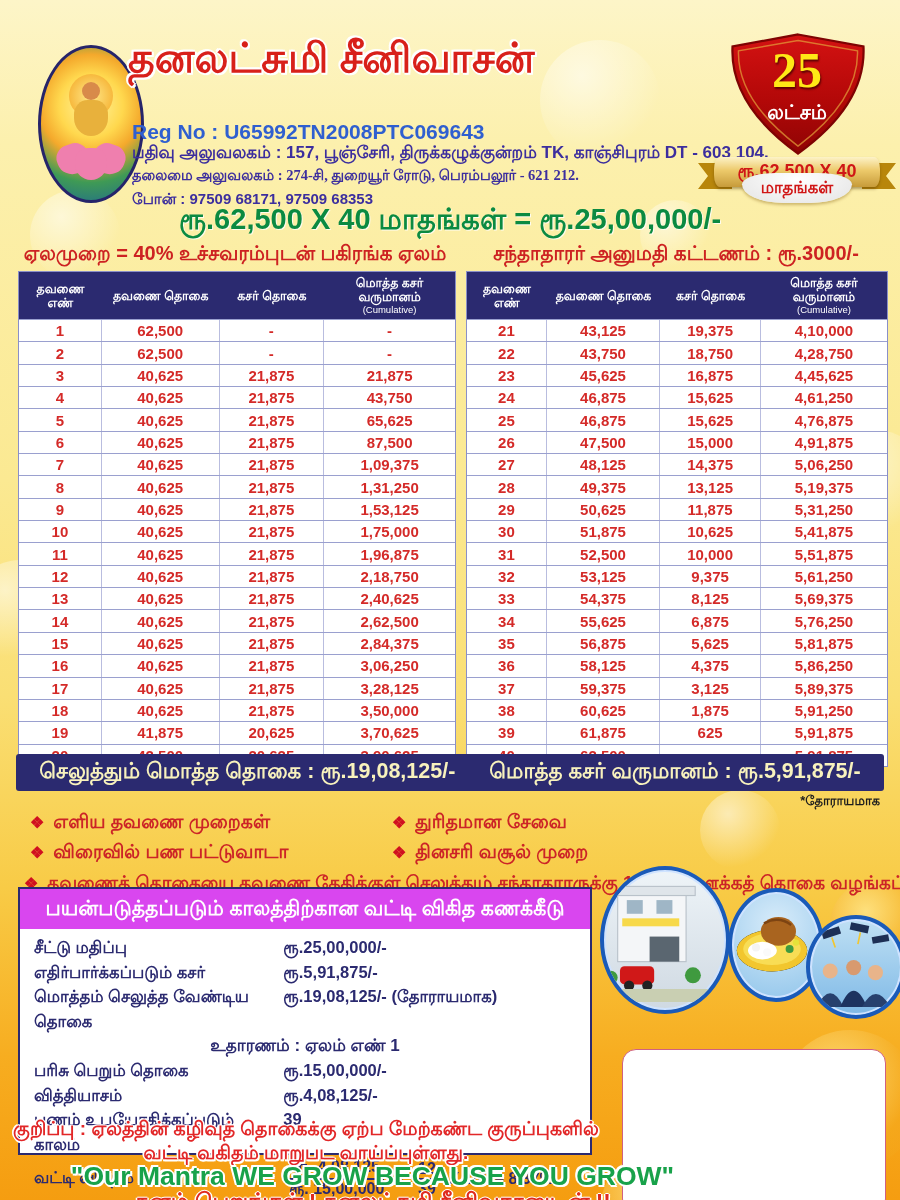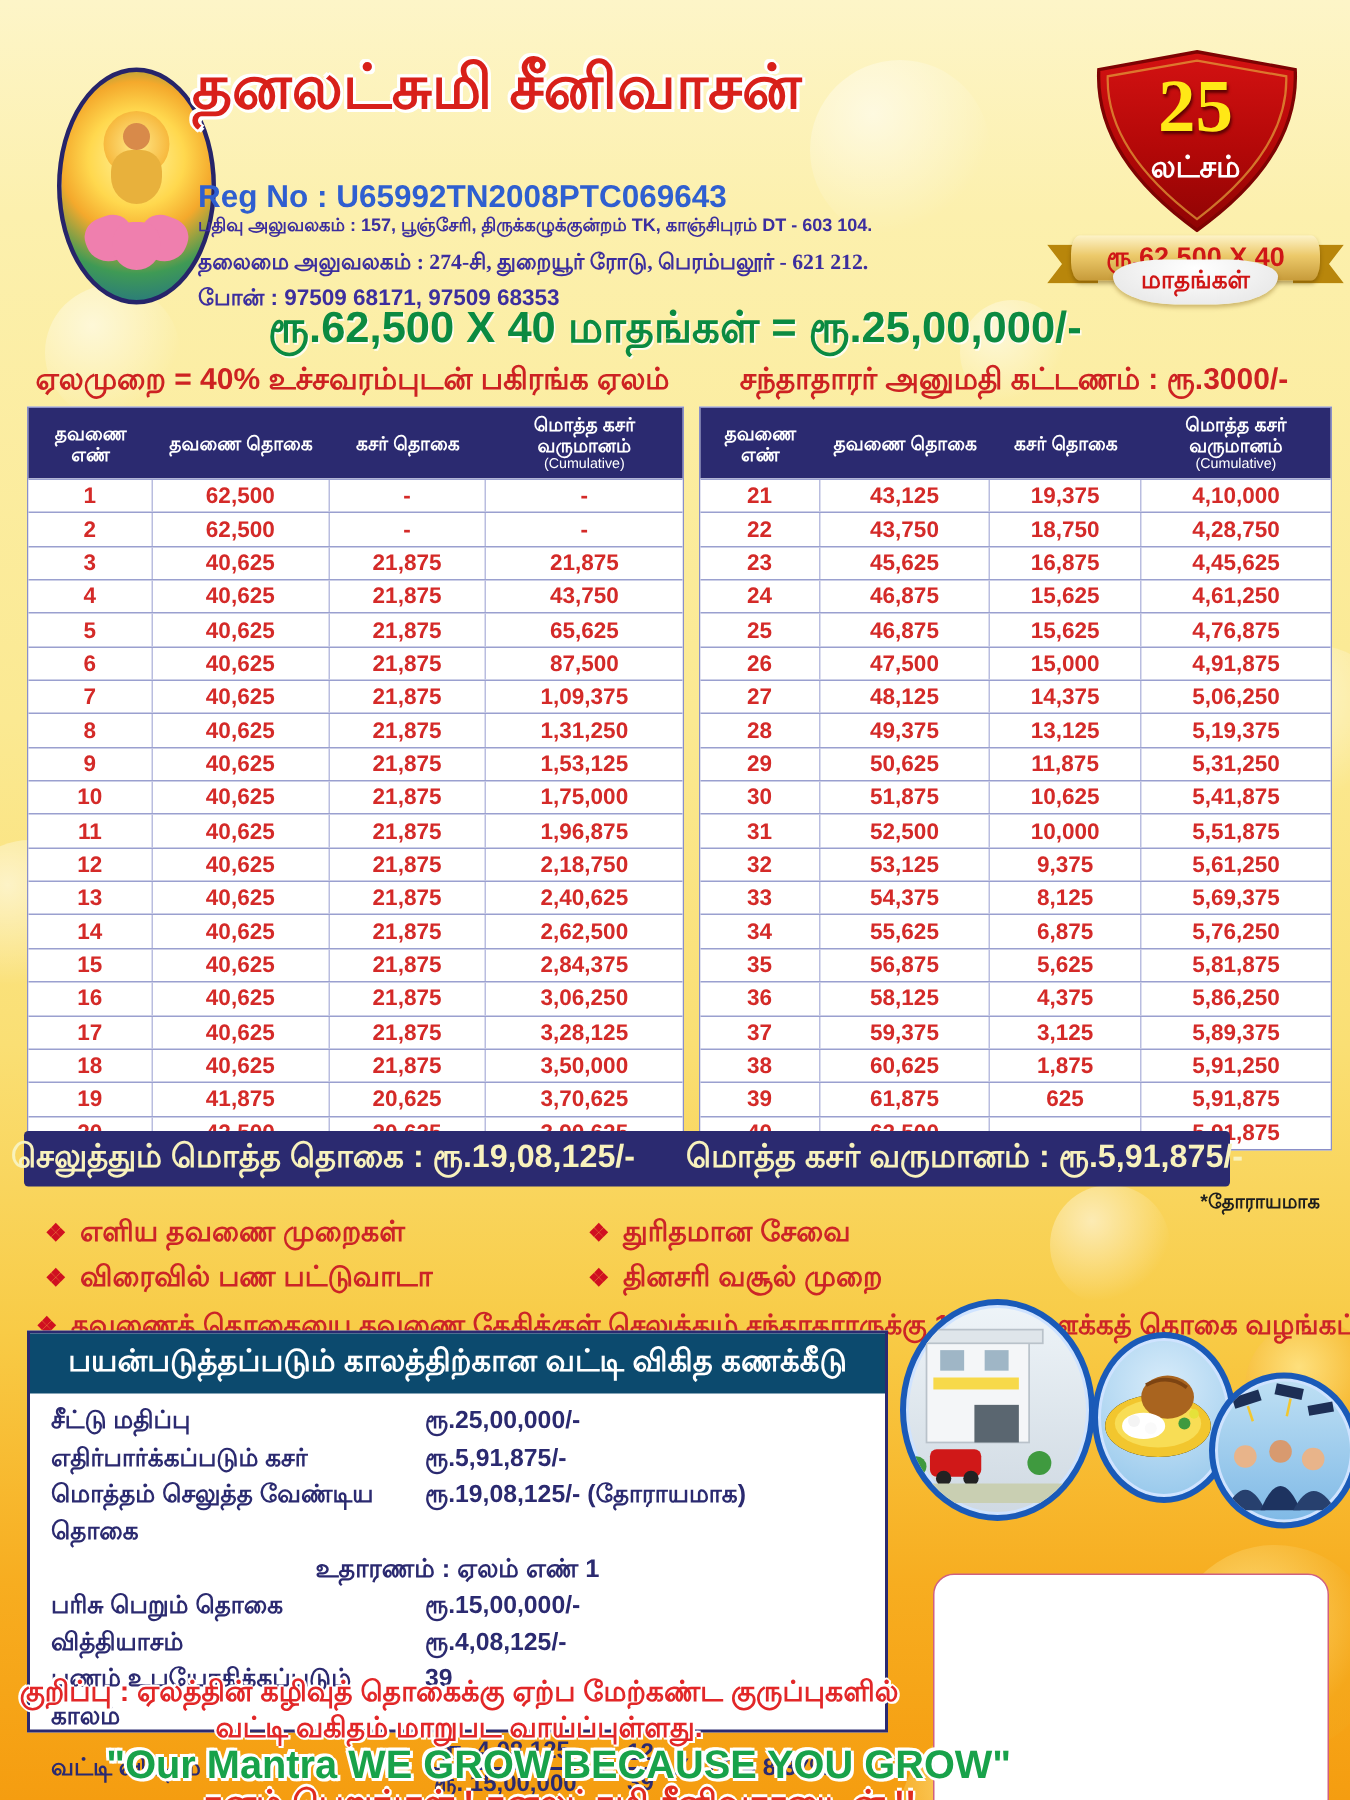--- a/index.html
+++ b/index.html
@@ -24,21 +24,21 @@
   .logo .body{position:absolute;left:33px;top:52px;width:34px;height:36px;border-radius:40% 40% 50% 50%;background:#e8b13c;}
   .logo .p1,.logo .p2,.logo .p3{position:absolute;border-radius:50% 50% 60% 60%;background:#ef7fae;}
   .logo .p1{left:16px;top:96px;width:32px;height:30px;transform:rotate(-20deg);}
   .logo .p2{left:52px;top:96px;width:32px;height:30px;transform:rotate(20deg);}
   .logo .p3{left:34px;top:100px;width:32px;height:32px;}
 
   .h-title{left:128px;top:14px;width:575px;color:#d8201a;font-weight:bold;font-size:41px;line-height:46px;white-space:nowrap;
     text-shadow:-2px 0 #fff,2px 0 #fff,0 -2px #fff,0 2px #fff,2px 2px #fff,-2px -2px #fff;}
   .h-sub{left:130px;top:62px;width:560px;color:#e02318;font-weight:bold;font-size:30px;line-height:34px;white-space:nowrap;}
   .h-reg{left:132px;top:99px;color:#2f5fd0;font-size:21px;font-weight:bold;}
-  .h-adr1{left:132px;top:122px;color:#3c2e9e;font-size:12px;font-weight:bold;}
+  .h-adr1{left:132px;top:122px;color:#3c2e9e;font-size:17px;font-weight:bold;}
   .h-adr2{left:132px;top:146px;color:#3c2e9e;font-size:14.5px;font-weight:bold;font-family:Liberation Serif, serif;}
   .h-ph{left:132px;top:169px;color:#3c2e9e;font-size:15px;font-weight:bold;}
 
   
   .badge{left:698px;top:4px;width:198px;height:184px;}
   .shield{position:absolute;left:25px;top:8px;width:150px;height:122px;}
   .badge .num{position:absolute;left:0;top:20px;width:198px;text-align:center;color:#ffe816;
     font-family:"Liberation Serif",serif;font-weight:bold;font-size:50px;line-height:50px;text-shadow:1px 2px 2px #5d0303;}
   .badge .unit{position:absolute;left:0;top:76px;width:198px;text-align:center;color:#fff;font-weight:bold;font-size:20px;}
   .ribbon{position:absolute;left:0;top:132px;width:198px;height:48px;text-align:right;}
@@ -64,34 +64,34 @@
   .ftable.right{left:466px;top:250px;width:420px;}
   .thead{display:grid;grid-template-columns:19% 27% 24% 30%;background:#2b2a70;color:#fff;height:47px;}
   .thcell{display:flex;flex-direction:column;align-items:center;justify-content:center;text-align:center;
     font-size:12.5px;font-weight:bold;line-height:14px;padding:0 4px;}
   .thcell .cum{font-size:9.5px;font-weight:normal;line-height:11px;}
   .trow{display:grid;grid-template-columns:19% 27% 24% 30%;height:21.35px;background:#fff;border-top:1px solid #9aa0cf;}
   .tcell{display:flex;align-items:center;justify-content:center;color:#d42a28;font-weight:bold;font-size:15px;
     border-right:1px solid #b9bddf;}
   .tcell:last-child{border-right:none;}
 
-  .summary{left:16px;top:733px;width:804px;height:37px;background:#2b2a70;border-radius:3px;
+  .summary{left:16px;top:733px;width:868px;height:37px;background:#2b2a70;border-radius:3px;
     display:flex;align-items:center;justify-content:center;gap:34px;color:#f8f2bd;font-weight:bold;font-size:21.5px;white-space:nowrap;}
   .approx{right:20px;top:772px;color:#1d1d1d;font-size:13px;font-weight:bold;}
 
   
   .feat{color:#cc2427;font-weight:bold;font-size:19px;white-space:nowrap;}
   .feat .bullet{color:#d01020;font-size:16px;margin-right:9px;}
   .f1{left:30px;top:790px;} .f2{left:392px;top:790px;}
   .f3{left:30px;top:820px;} .f4{left:392px;top:820px;}
   .f5{left:24px;top:851px;font-size:18.5px;}
 
   
   .calc{left:18px;top:866px;width:574px;height:268px;background:#fff;border:2px solid #2b2a70;box-sizing:border-box;}
-  .calc .ctitle{height:40px;background:#0c4a6e;color:#fff;font-weight:bold;font-size:20.5px;
+  .calc .ctitle{height:40px;background:#d946ef;color:#fff;font-weight:bold;font-size:20.5px;
     display:flex;align-items:center;justify-content:center;white-space:nowrap;}
   .calc .cbody{padding:6px 14px 0 14px;color:#2b2a70;}
   .crow{display:flex;line-height:24.5px;font-size:16.5px;font-weight:bold;}
   .crow .lab{width:46%;}
   .cexample{text-align:center;font-size:17px;font-weight:bold;line-height:25px;}
   .cformula{display:flex;align-items:center;margin-top:2px;font-size:16px;font-weight:bold;}
   .frac{display:inline-flex;flex-direction:column;text-align:center;margin:0 6px;}
   .frac .top{border-bottom:2px solid #2b2a70;padding:0 3px;}
   .opx{margin:0 4px;}
 

